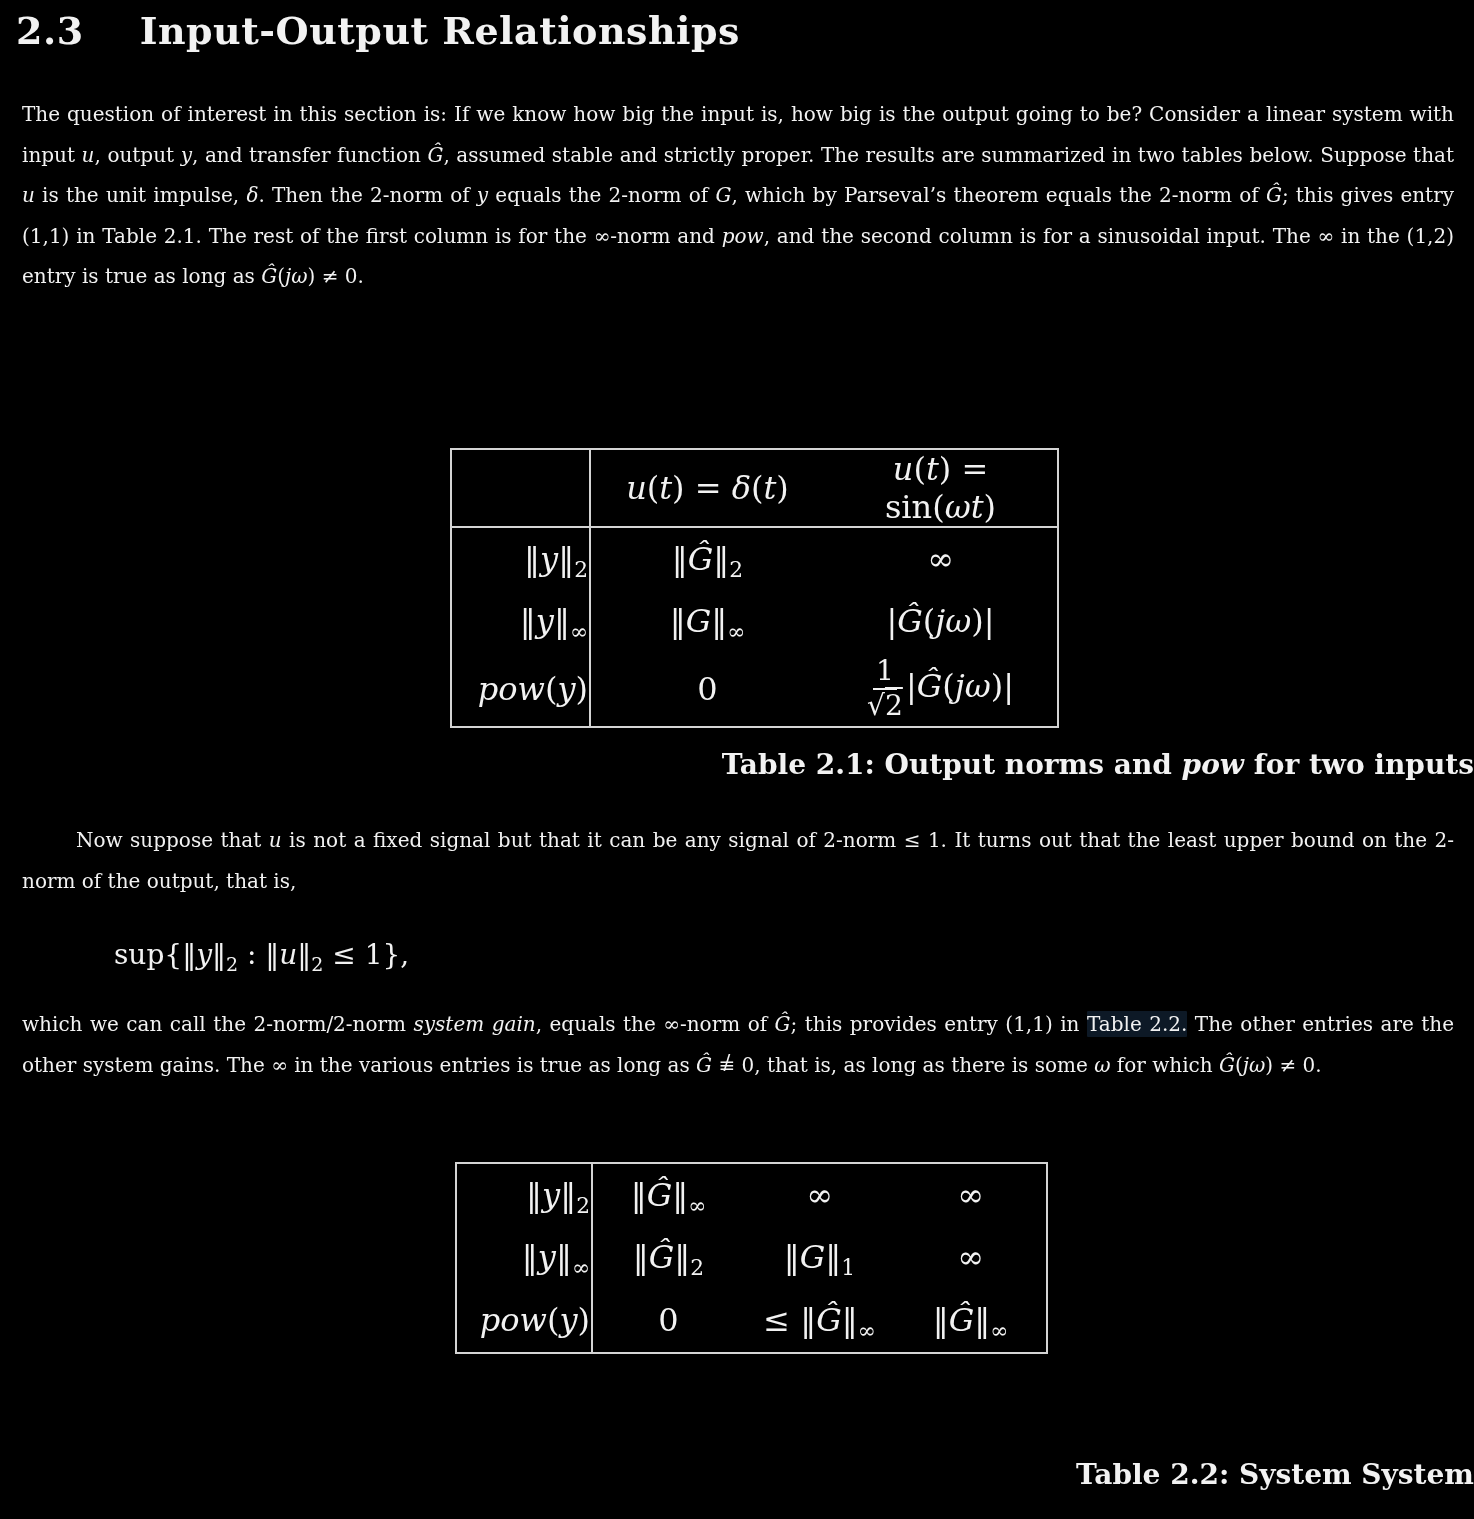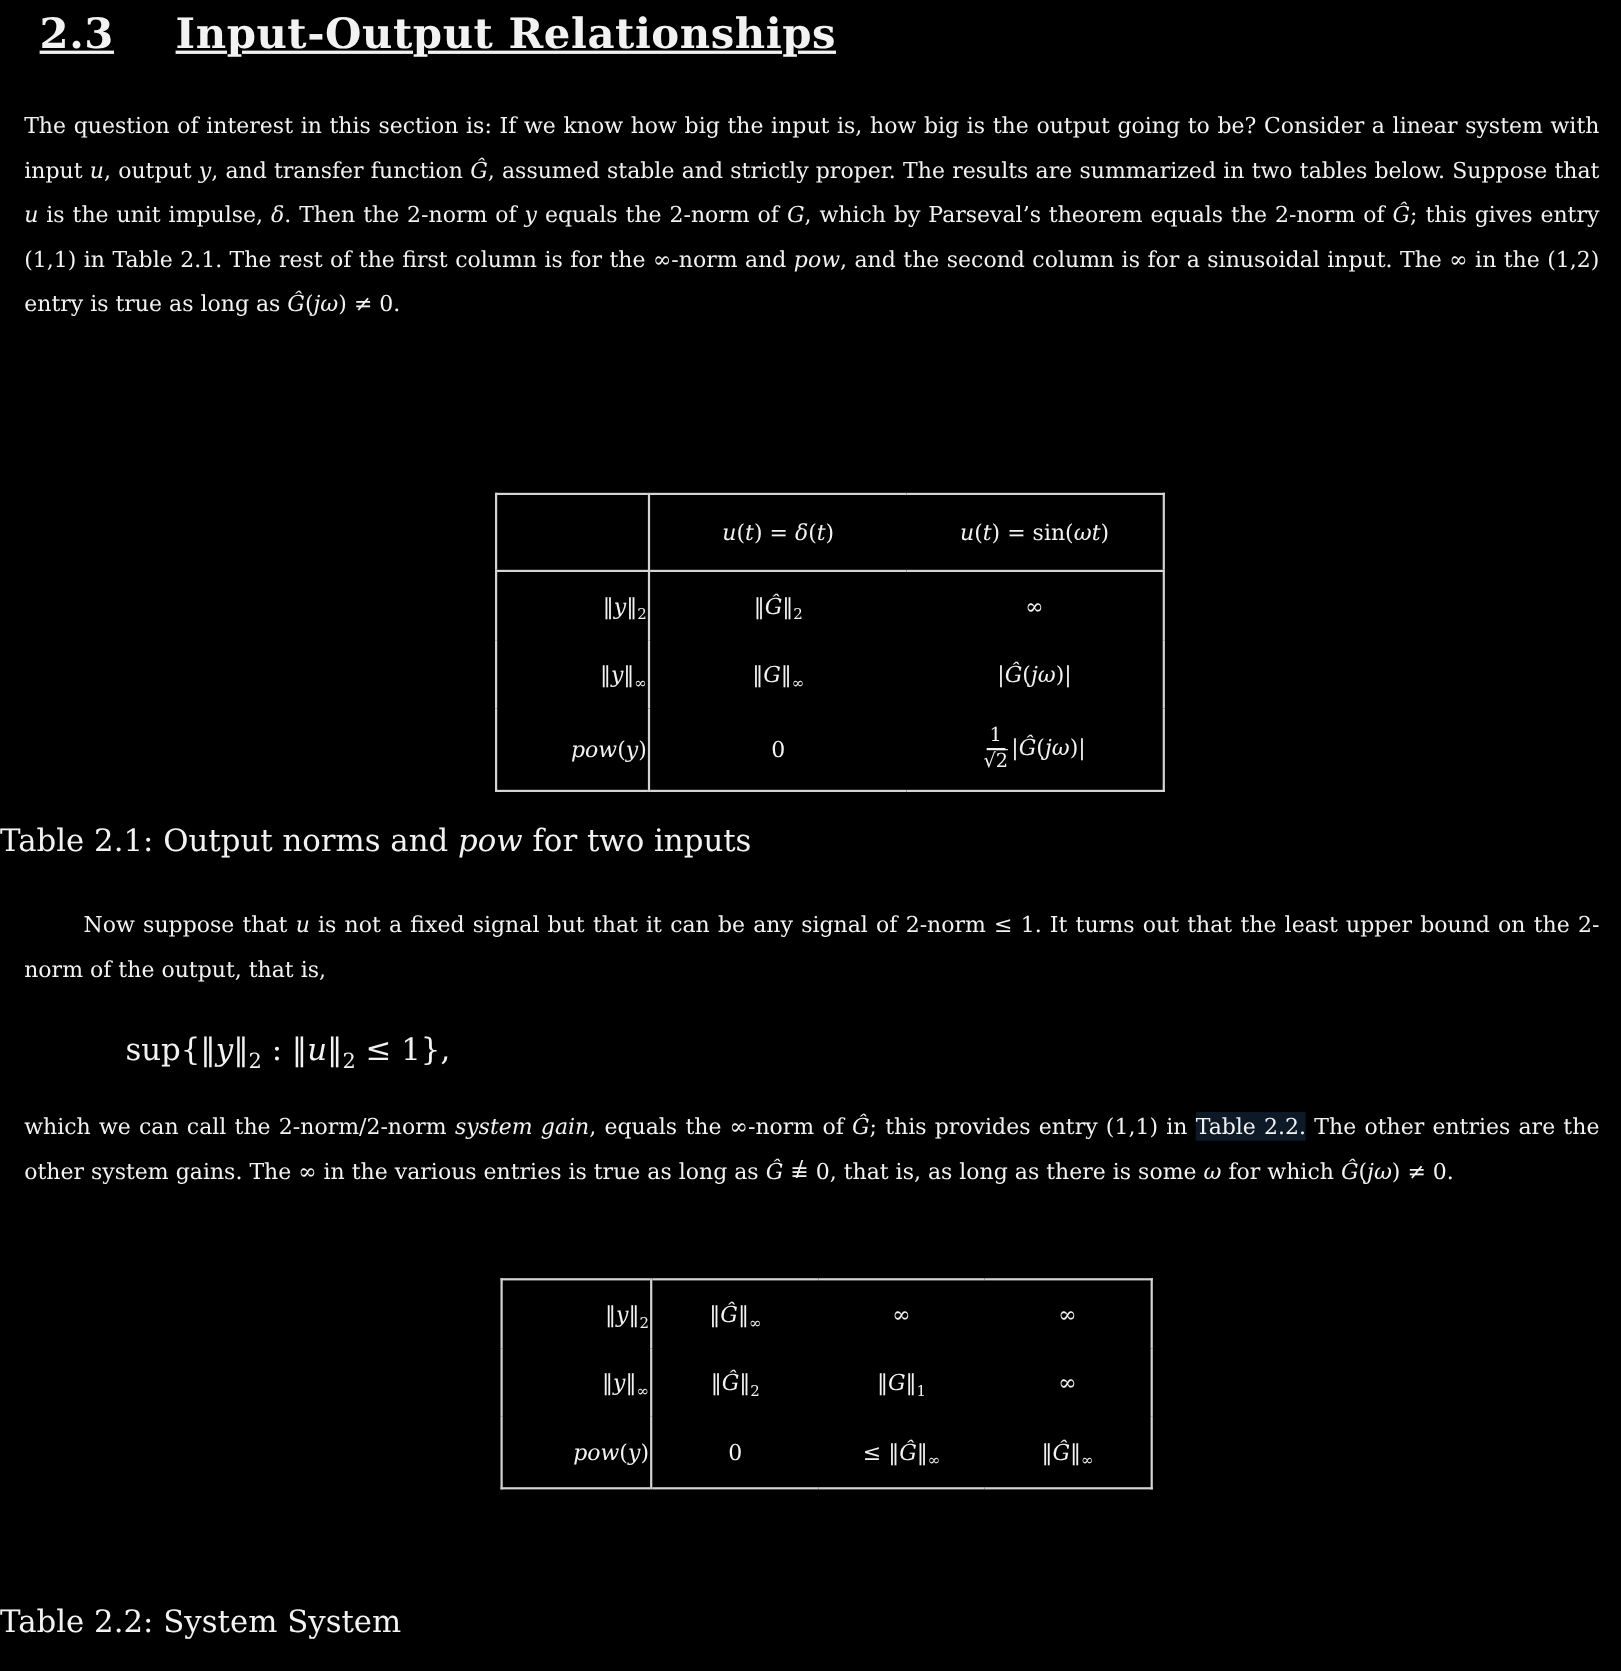--- a/index.html
+++ b/index.html
@@ -11,24 +11,23 @@
   html,body{margin:0;padding:0;background:var(--bg);}
   .page{
     position:relative;
     width:1474px;height:1519px;
     background:var(--bg);
     color:var(--fg);
     font-family:"DejaVu Serif", serif;
     overflow:hidden;
   }
   .title{
-    position:absolute;left:36px;top:8px;
+    position:absolute;left:16px;top:8px;
     font-size:38px;font-weight:bold;letter-spacing:.5px;
     margin:0;
-    text-decoration:underline;
   }
   .title .sec-num{margin-right:56px;}
   .body{
     position:absolute;left:22px;width:1432px;
     font-size:20px;line-height:40.5px;
     text-align:justify;
     margin:0;
   }
   .para1{top:94px;}
   .para2{top:820px;text-indent:54px;}
@@ -41,21 +40,21 @@
   i{font-style:italic;}
   .link-hl{
     background:var(--linkbg);
     padding:1px 0;
     border-radius:1px;
   }
   
   .math-table{
     position:absolute;
     border-collapse:collapse;
-    font-size:20px;
+    font-size:32px;
     color:var(--fg);
     padding-left:24px;
   }
   .math-table{border:2px solid var(--border);}
   .math-table td{vertical-align:middle;}
   .math-table td.lab{
     text-align:right;padding-left:15px;
     border-right:2px solid var(--border);
     margin-top:25px;
   }
@@ -70,21 +69,21 @@
   .tbl1 tr.r3 td{height:72px;}
   .tbl2{left:455px;top:1162px;}
   .tbl2 td.lab{width:118px;}
   .tbl2 td.c{width:123px;}
   .tbl2 tr.head td{height:74px;}
   .tbl2 tr.r1 td{height:60px;}
   .tbl2 tr.r2 td{height:60px;}
   .tbl2 tr.r3 td{height:62px;}
   .caption{
     position:absolute;left:0;width:1474px;
-    text-align:left;font-size:28px;margin:0;
+    text-align:right;font-size:28px;margin:0;font-weight:bold;
   }
   .cap1{top:748px;}
   .cap2{top:1458px;}
   
   .frac{
     display:inline-flex;flex-direction:column;align-items:center;
     vertical-align:middle;line-height:1.1;font-size:88%;
     margin-right:3px;
   }
   .frac .num{padding:0 3px 1px;border-bottom:2px solid var(--fg);}

